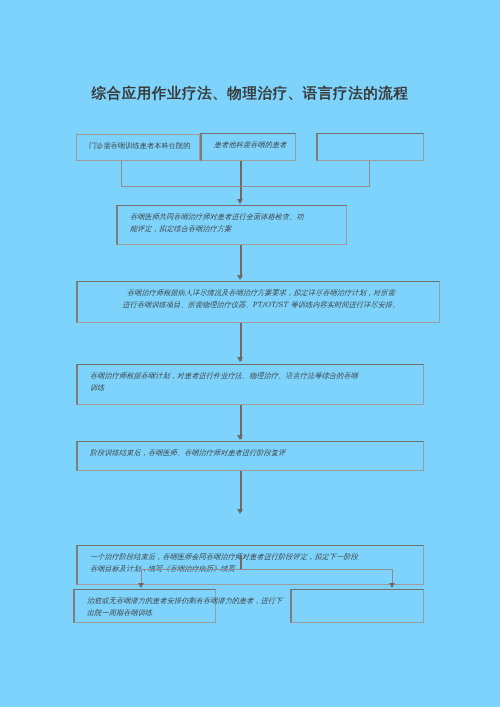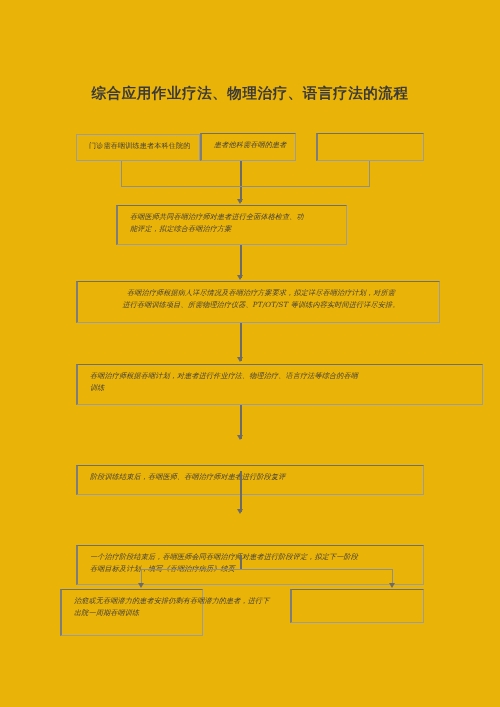--- a/index.html
+++ b/index.html
@@ -12,21 +12,21 @@
     position: relative;
     overflow: hidden;
     font-family: "DejaVu Sans", "Liberation Sans", sans-serif;
     color: #2b2b2b;
   }
 
   .page {
     position: absolute;
     left: 0; top: 0;
     width: 500px; height: 707px;
-    background: #eab308;
+    background: #7dd3fc;
   }
 
   
   .doc-title {
     position: absolute;
     left: 0; top: 84px;
     width: 500px;
     text-align: center;
     font-family: "DejaVu Serif", "Liberation Serif", serif;
     font-size: 14.5px;
@@ -113,46 +113,46 @@
   <div class="vline thick" style="left:240px; top:245px; height:33px;"></div>
   <div class="arrow" style="left:237px; top:275px;"></div>
 
   <div class="fbox shade" style="left:76px; top:281px; width:364px; height:42px;text-align:center;">
     <span class="txt">吞咽治疗师根据病人详尽情况及吞咽治疗方案要求，拟定详尽吞咽治疗计划，对所需
 进行吞咽训练项目、所需物理治疗仪器、PT/OT/ST 等训练内容实时间进行详尽安排。</span>
   </div>
   <div class="vline thick" style="left:240px; top:323px; height:38px;"></div>
   <div class="arrow" style="left:237px; top:357px;"></div>
 
-  <div class="fbox shade" style="left:76px; top:364px; width:407px; height:41px;">
+  <div class="fbox shade" style="left:76px; top:364px; width:348px; height:41px;">
     <span class="txt">吞咽治疗师根据吞咽计划，对患者进行作业疗法、物理治疗、语言疗法等综合的吞咽
 训练</span>
   </div>
   <div class="vline thick" style="left:240px; top:405px; height:34px;"></div>
   <div class="arrow" style="left:237px; top:435px;"></div>
 
-  <div class="fbox shade" style="left:76px; top:441px; width:348px; height:30px;margin-top:24px;">
+  <div class="fbox shade" style="left:76px; top:441px; width:348px; height:30px;">
     <span class="txt" style="white-space:nowrap;">阶段训练结束后，吞咽医师、吞咽治疗师对患者进行阶段复评</span>
   </div>
   <div class="vline thick" style="left:240px; top:471px; height:41px;"></div>
   <div class="arrow" style="left:237px; top:509px;"></div>
 
   <div class="fbox shade" style="left:76px; top:545px; width:348px; height:40px;">
     <span class="txt">一个治疗阶段结束后，吞咽医师会同吞咽治疗师对患者进行阶段评定，拟定下一阶段
 吞咽目标及计划，填写《吞咽治疗病历》续页</span>
   </div>
 
   <div class="vline thick" style="left:240px; top:555px; height:14px;"></div>
   <div class="hline" style="left:141px; top:569px; width:252px;"></div>
   <div class="vline" style="left:141px; top:569px; height:16px;"></div>
   <div class="vline" style="left:392px; top:569px; height:16px;"></div>
   <div class="arrow" style="left:138px; top:583px;"></div>
   <div class="arrow" style="left:389px; top:583px;"></div>
 
-  <div class="fbox shade" style="left:60px; top:589px; width:143px; height:47px;">
+  <div class="fbox shade" style="left:73px; top:589px; width:143px; height:34px;">
     <span class="txt" style="white-space:pre;">治愈或无吞咽潜力的患者安排仍剩有吞咽潜力的患者，进行下
 出院一周期吞咽训练</span>
   </div>
 
   <div class="fbox shade" style="left:290px; top:589px; width:134px; height:34px;">
     <span class="txt"></span>
   </div>
 
 </div>
 

